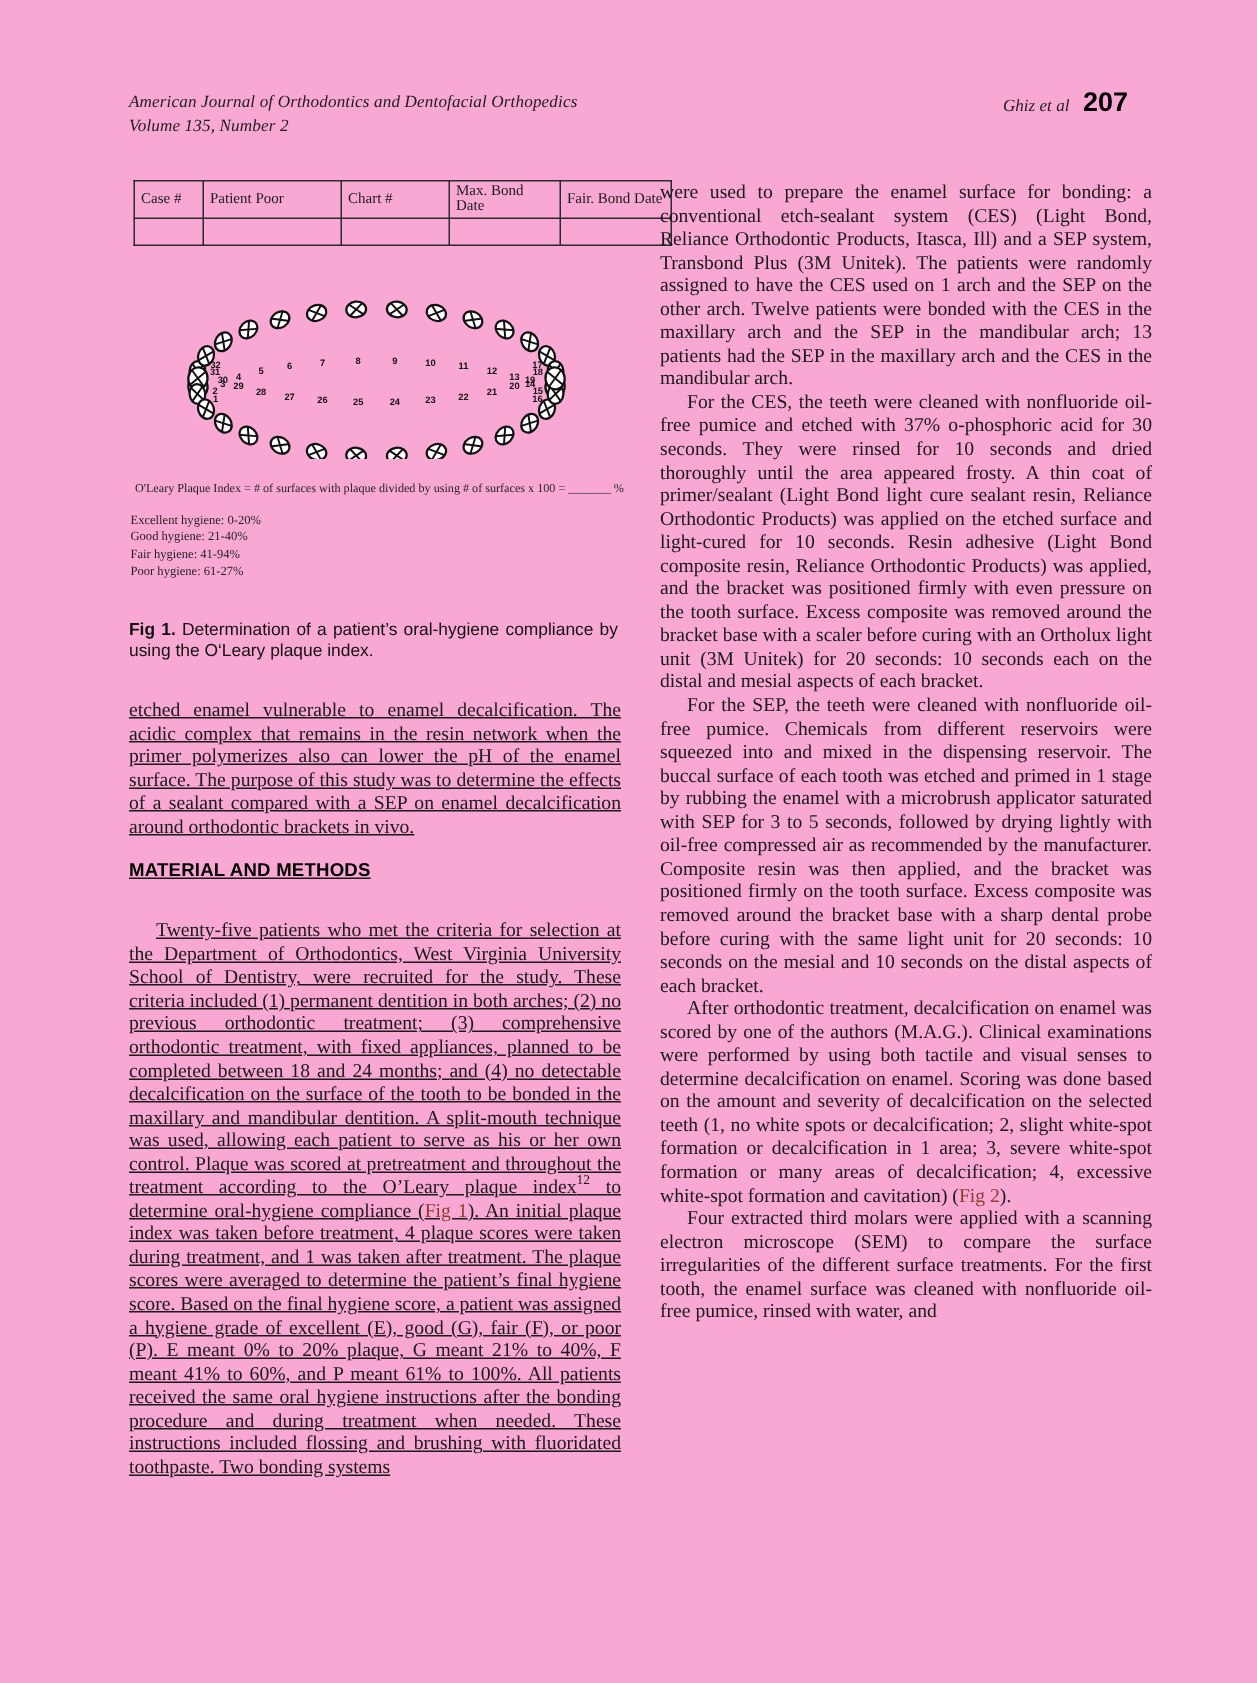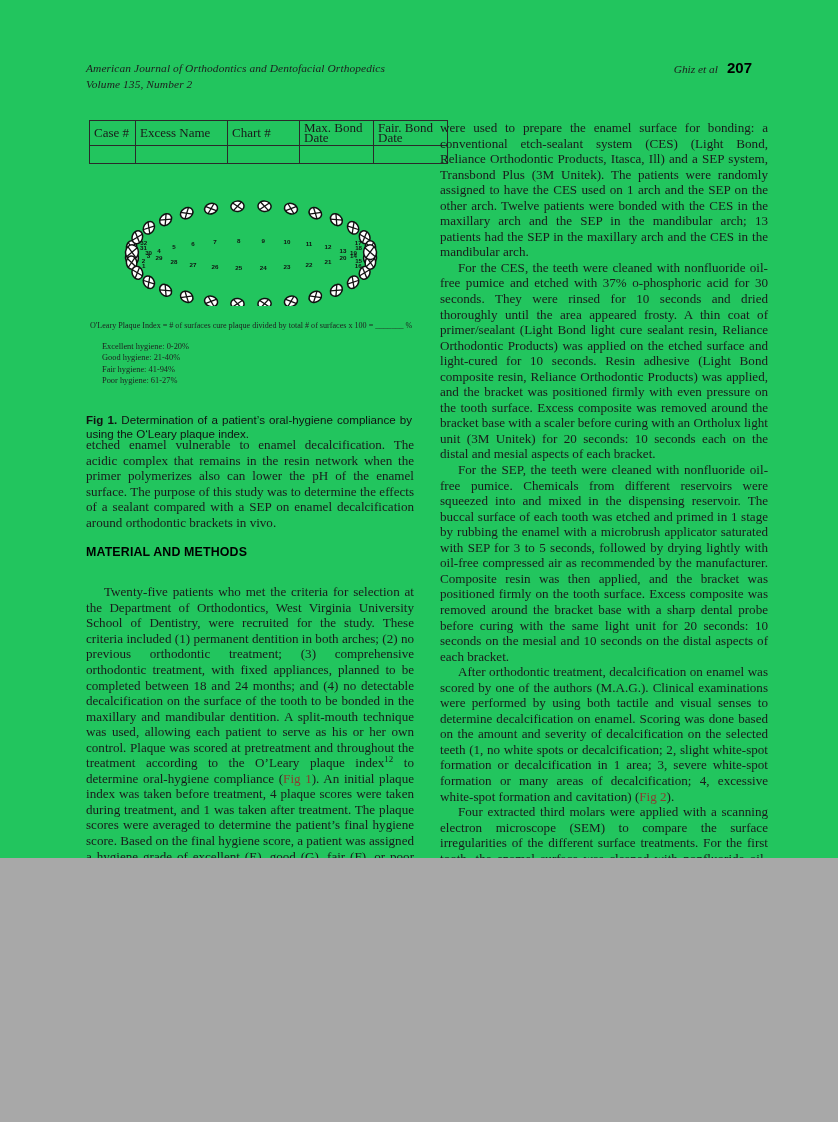--- a/index.html
+++ b/index.html
@@ -3,22 +3,22 @@
 <meta charset="utf-8">
 <title>Journal Page</title>
 <style>
   html, body {
     margin: 0;
     padding: 0;
     background: #a8a8a8;
   }
   .page {
     width: 838px;
-    height: 858px;
-    background: #22c55e;
+    height: 1122px;
+    background: #f9a8d4;
     position: relative;
     margin: 0 auto;
     overflow: hidden;
     font-family: "Liberation Serif", serif;
     color: #1a1a1a;
   }
 
   
   .runhead {
     position: absolute;
@@ -47,21 +47,21 @@
     white-space: nowrap;
   }
   .runhead-right .rh-authors {
     font-family: "Liberation Serif", serif;
     font-style: italic;
     color: #1d1d1d;
   }
   .runhead-right .rh-page {
     font-family: "Liberation Sans", sans-serif;
     font-weight: bold;
-    font-size: 15px;
+    font-size: 18px;
     color: #000;
     margin-left: 9px;
   }
 
   
   .col {
     position: absolute;
     top: 120px;
     width: 328px;
     text-align: justify;
@@ -110,21 +110,21 @@
   }
   table.chart-table {
     border-collapse: collapse;
     width: 318px;
     margin-left: 3px;
     table-layout: fixed;
   }
   table.chart-table td {
     border: 1px solid #2a2a2a;
     font-family: "Liberation Serif", serif;
-    font-size: 13px;
+    font-size: 10px;
     line-height: 10px;
     padding: 2px 3px 2px 4px;
     color: #1a1a1a;
     height: 10px;
     vertical-align: middle;
   }
   table.chart-table tr.blank td { height: 13px; }
   .cw1 { width: 38px; }
   .cw2 { width: 84px; }
   .cw3 { width: 64px; margin-top: 12px; }
@@ -141,21 +141,21 @@
     margin-top: 14px;
     margin-left: 4px;
     font-family: "Liberation Serif", serif;
     font-size: 8.1px;
     line-height: 11px;
     color: #1f1f1f;
     white-space: nowrap;
   }
   .grades {
     margin-top: 10px;
-    margin-left: 16px;
+    margin-left: 1px;
     font-family: "Liberation Serif", serif;
     font-size: 8.4px;
     line-height: 11.4px;
     color: #1f1f1f;
   }
   .caption {
     margin-top: 26px;
     width: 326px;
     font-family: "Liberation Sans", sans-serif;
     font-size: 11.6px;
@@ -182,21 +182,21 @@
     </div>
   </div>
 
   <div class="figure">
     <div class="fig-box">
 
       <table class="chart-table">
         <tbody>
             <tr>
           <td class="cw1">Case #</td>
-          <td class="cw2">Excess Name</td>
+          <td class="cw2">Patient Poor</td>
           <td class="cw3">Chart #</td>
           <td class="cw4">Max. Bond Date</td>
           <td class="cw5">Fair. Bond Date</td>
         </tr>
         <tr class="blank">
           <td class="cw1"></td>
           <td class="cw2"></td>
           <td class="cw3"></td>
           <td class="cw4"></td>
           <td class="cw5"></td>
@@ -394,36 +394,36 @@
             <text x="272.5741039560182" y="72.22803006969697" text-anchor="middle" font-family="&quot;Liberation Sans&quot;, sans-serif" font-size="6.2" font-weight="bold" fill="#111111">18</text>
             <g transform="translate(284.0537641577373,74.23467125604199) rotate(-97.2)">
               <ellipse cx="0" cy="0" rx="7.4" ry="6.4" fill="#ffffff" stroke="#111111" stroke-width="1.5"></ellipse>
               <line x1="-5.328" y1="-4.992000000000001" x2="5.328" y2="4.992000000000001" stroke="#111111" stroke-width="1.3"></line>
               <line x1="-5.328" y1="4.992000000000001" x2="5.328" y2="-4.992000000000001" stroke="#111111" stroke-width="1.3"></line>
             </g>
             <text x="272.2674415061214" y="67.21760221487244" text-anchor="middle" font-family="&quot;Liberation Sans&quot;, sans-serif" font-size="6.2" font-weight="bold" fill="#111111">17</text>
           </svg>
       </div>
 
-      <div class="formula">O'Leary Plaque Index =  # of surfaces cure plaque divided by total # of surfaces x 100 = _______ %</div>
+      <div class="formula">O'Leary Plaque Index =  # of surfaces with plaque divided by using # of surfaces x 100 = _______ %</div>
 
       <div class="grades">
         <div>Excellent hygiene: 0-20%</div>
         <div>Good hygiene: 21-40%</div>
         <div>Fair hygiene: 41-94%</div>
         <div>Poor hygiene: 61-27%</div>
       </div>
     </div>
 
     <div class="caption">
       <b>Fig 1.</b><span> Determination of a patient’s oral-hygiene compliance by using the O‘Leary plaque index.</span>
     </div>
   </div>
 
-  <div class="col col-left" id="left-col" style="top: 437px;">
+  <div class="col col-left" id="left-col" style="top: 465px; text-decoration: underline;">
     <p class="body">etched enamel vulnerable to enamel decalcification. The acidic complex that remains in the resin network when the primer polymerizes also can lower the pH of the enamel surface. The purpose of this study was to determine the effects of a sealant compared with a SEP on enamel decalcification around orthodontic brackets in vivo.</p>
 
     <h2 class="section">MATERIAL AND METHODS</h2>
 
     <p class="body indent"><span>Twenty-five patients who met the criteria for selection at the Department of Orthodontics, West Virginia University School of Dentistry, were recruited for the study. These criteria included (1) permanent dentition in both arches; (2) no previous orthodontic treatment; (3) comprehensive orthodontic treatment, with fixed appliances, planned to be completed between 18 and 24 months; and (4) no detectable decalcification on the surface of the tooth to be bonded in the maxillary and mandibular dentition. A split-mouth technique was used, allowing each patient to serve as his or her own control. Plaque was scored at pretreatment and throughout the treatment according to the O’Leary plaque index</span><sup class="ref">12</sup><span> to determine oral-hygiene compliance (</span><span class="xref">Fig 1</span><span>). An initial plaque index was taken before treatment, 4 plaque scores were taken during treatment, and 1 was taken after treatment. The plaque scores were averaged to determine the patient’s final hygiene score. Based on the final hygiene score, a patient was assigned a hygiene grade of excellent (E), good (G), fair (F), or poor (P). E meant 0% to 20% plaque, G meant 21% to 40%, F meant 41% to 60%, and P meant 61% to 100%. All patients received the same oral hygiene instructions after the bonding procedure and during treatment when needed. These instructions included flossing and brushing with fluoridated toothpaste. Two bonding systems</span></p>
   </div>
 
   <div class="col col-right">
     <p class="body">were used to prepare the enamel surface for bonding: a conventional etch-sealant system (CES) (Light Bond, Reliance Orthodontic Products, Itasca, Ill) and a SEP system, Transbond Plus (3M Unitek). The patients were randomly assigned to have the CES used on 1 arch and the SEP on the other arch. Twelve patients were bonded with the CES in the maxillary arch and the SEP in the mandibular arch; 13 patients had the SEP in the maxillary arch and the CES in the mandibular arch.</p>
     <p class="body indent">For the CES, the teeth were cleaned with nonfluoride oil-free pumice and etched with 37% o-phosphoric acid for 30 seconds. They were rinsed for 10 seconds and dried thoroughly until the area appeared frosty. A thin coat of primer/sealant (Light Bond light cure sealant resin, Reliance Orthodontic Products) was applied on the etched surface and light-cured for 10 seconds. Resin adhesive (Light Bond composite resin, Reliance Orthodontic Products) was applied, and the bracket was positioned firmly with even pressure on the tooth surface. Excess composite was removed around the bracket base with a scaler before curing with an Ortholux light unit (3M Unitek) for 20 seconds: 10 seconds each on the distal and mesial aspects of each bracket.</p>

